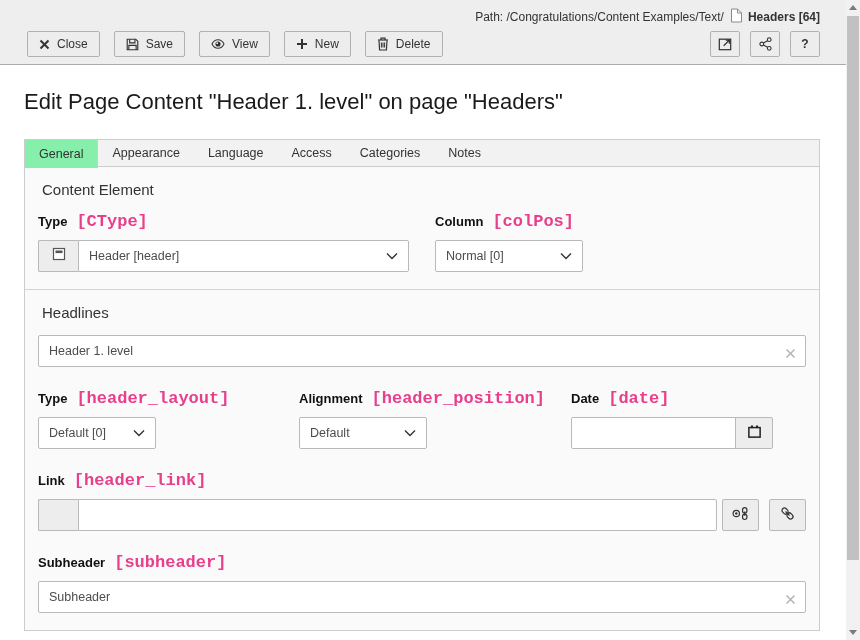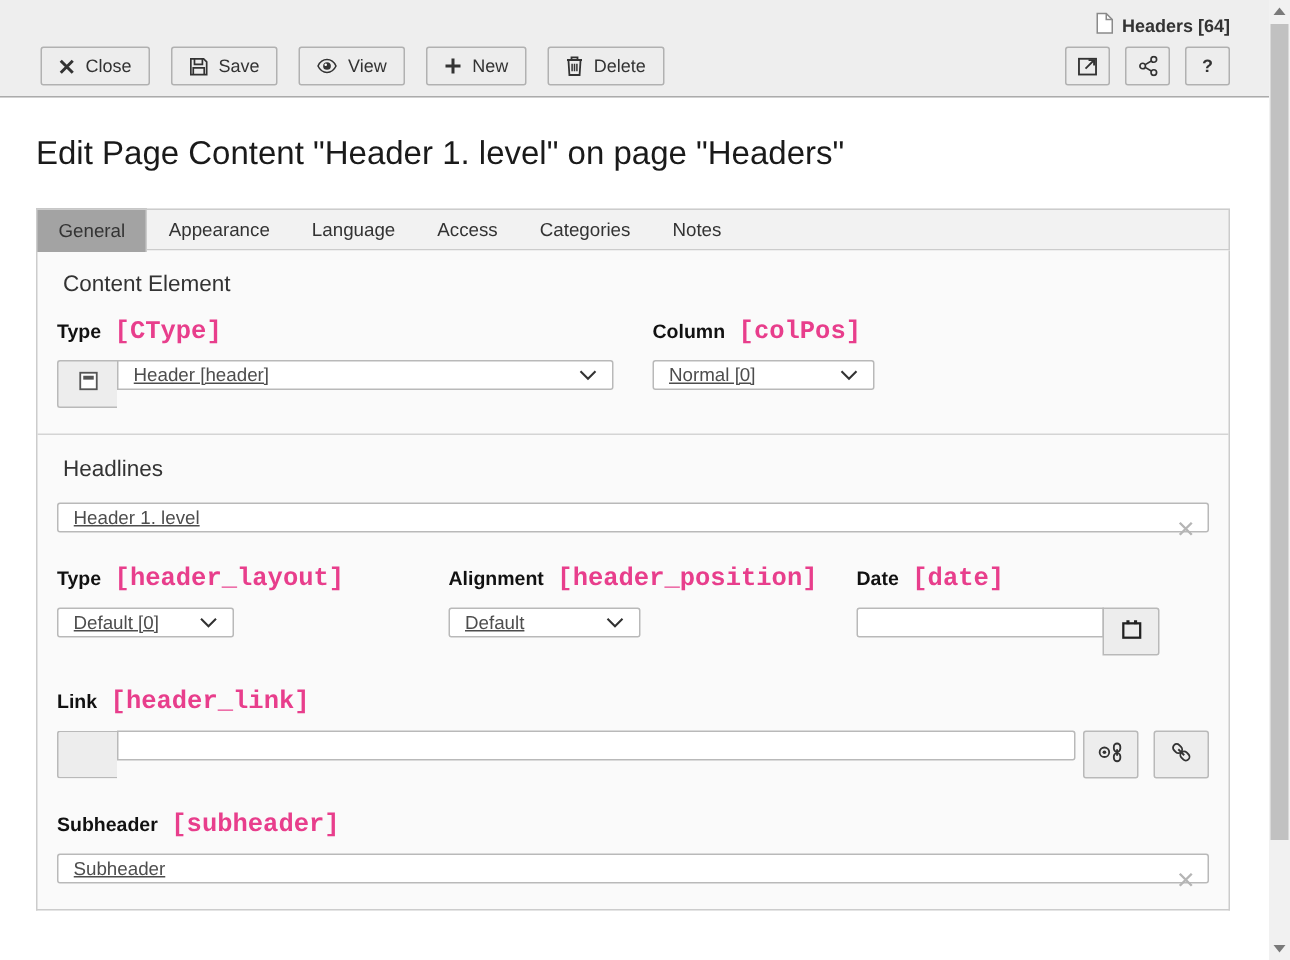--- a/index.html
+++ b/index.html
@@ -26,40 +26,40 @@
   .main { padding-left:24px; }
   h1.page-title { font-size:22px; font-weight:400; color:#1a1a1a; margin-top:22px; line-height:30px; }
 
   .form-area { width:796px; margin-top:22px; }
 
   
   .tabs { display:flex; align-items:flex-start; background:#f2f2f2;
           border:1px solid #ccc; height:28px; }
   .tab { padding:0 14px; height:26px; display:flex; align-items:center;
          font-size:12.5px; color:#333; cursor:pointer; }
-  .tab.active { background:#a3a3a3; border:1px solid #ccc; border-bottom:0; height:29px;
+  .tab.active { background:#86efac; border:1px solid #ccc; border-bottom:0; height:29px;
                 margin:-1px 0 -1px -1px; position:relative; z-index:2; }
 
   
   .panel { background:#fafafa; border:1px solid #ccc; border-top:0; }
   .section { padding:12px 13px 17px; }
   .section + .section { border-top:1px solid #d4d4d4; }
   .section-heading { font-size:15px; font-weight:400; color:#333; margin:2px 4px 14px; }
 
   .form-group { margin-bottom:22px; }
   .section .form-group:last-child { margin-bottom:0; }
   .form-label { display:flex; align-items:baseline; gap:9px; margin-bottom:9px;
                 font-size:13px; font-weight:bold; color:#111; }
   .code { font-family:"Liberation Mono", monospace; font-size:17px; font-weight:bold; color:#e83e8c; }
 
   .grid-2 { display:grid; grid-template-columns:1fr 1fr; column-gap:26px; }
   .grid-3 { display:grid; grid-template-columns:1fr 1fr 1fr; column-gap:26px; }
 
-  .control, .txt { height:20px; border:1px solid #b9b9b9; border-radius:2px; background:#fff;
-                   font-size:12.5px; color:#4d4d4d;text-decoration:underline; }
+  .control, .txt { height:32px; border:1px solid #b9b9b9; border-radius:2px; background:#fff;
+                   font-size:12.5px; color:#4d4d4d; }
   .select { display:flex; align-items:center; justify-content:space-between;
             padding:0 10px; cursor:pointer; }
   .select .val { overflow:hidden; white-space:nowrap; }
   .input-group { display:flex; }
   .addon { width:40px; background:#ededed; border:1px solid #b9b9b9; border-right:0;
            border-radius:2px 0 0 2px; display:flex; align-items:center; justify-content:center; }
   .input-group .select { flex:1; border-radius:0 2px 2px 0; }
   .txt { width:100%; padding:0 28px 0 10px; font-family:"Liberation Sans", sans-serif; outline:none; }
   .txt-wrap { position:relative; }
   .clear-x { position:absolute; right:10px; top:10px; cursor:pointer; }
@@ -88,20 +88,21 @@
   .sb-thumb { position:absolute; top:16px; left:1px; width:12px; height:544px;
               background:#c1c1c1; cursor:pointer; }
 </style>
 </head>
 <body>
 
 <div class="app">
 
   <div class="docheader">
     <div class="doc-top">
+      <span>Path: /Congratulations/Content Examples/Text/</span>
       <span>
         <svg width="14" height="15" viewBox="0 0 14 15">
             <path d="M2.5 1h6l4 4v9h-10z" fill="#fff" stroke="#8a8a8a" stroke-width="1"></path>
             <path d="M8.5 1v4h4" fill="none" stroke="#8a8a8a" stroke-width="1"></path>
           </svg>
       </span>
       <span class="rec">Headers [64]</span>
     </div>
     <div class="doc-bottom">
       <div class="btn-row">

